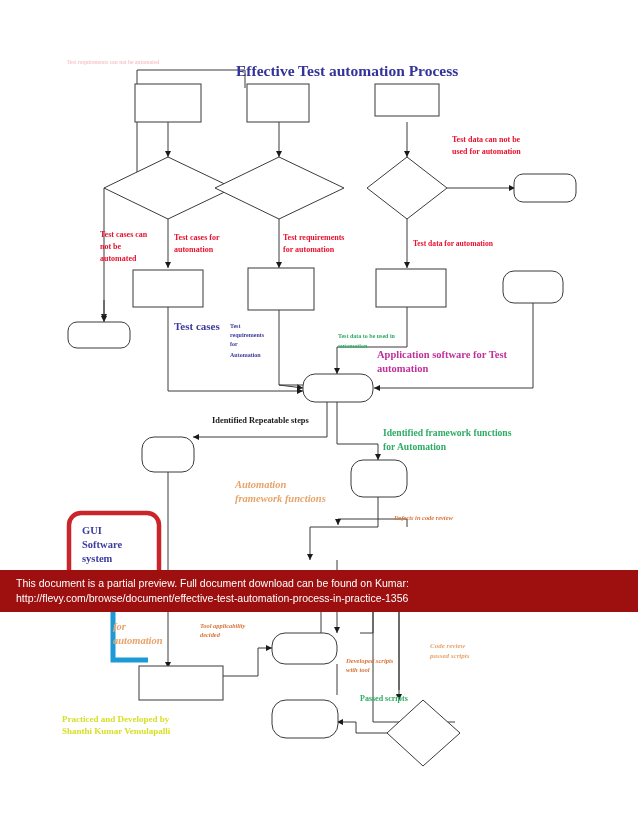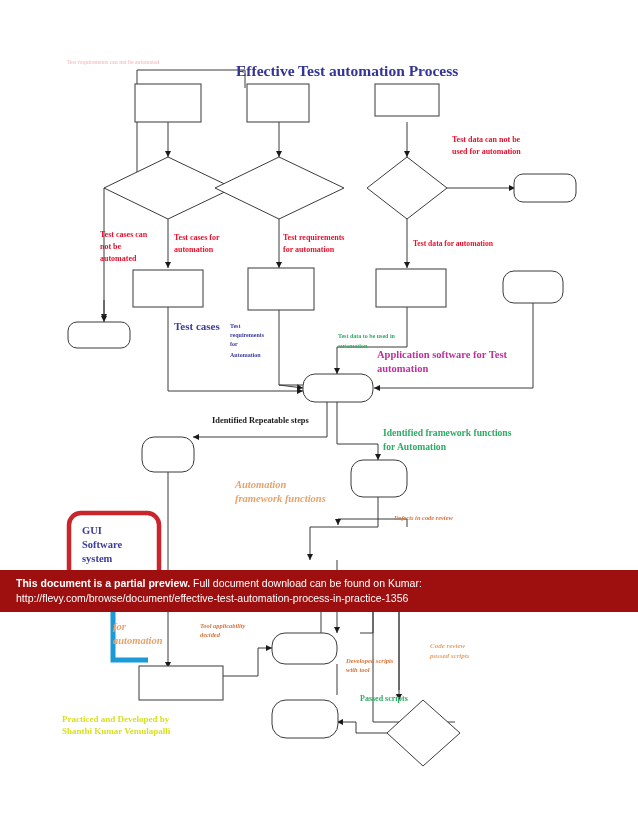--- a/index.html
+++ b/index.html
@@ -19,21 +19,21 @@
   .lbl-mag{fill:#c0309b;}
   .lbl-or{fill:#e8a36a;font-style:italic;}
   .lbl-or2{fill:#d9743a;font-style:italic;}
   .lbl-yel{fill:#d7df23;}
   .lbl-blk{fill:#1a1a1a;}
 
   #banner{position:absolute;left:0;top:570px;width:638px;height:42px;
           background:#9e1010;color:#ffffff;box-sizing:border-box;
           padding:6px 16px 0 16px;}
   #banner .l1{font-size:10.5px;line-height:15px;}
-  #banner .l1 b{font-weight:bold;}
+  #banner .l1 b{font-weight:normal;}
   #banner .l2{font-size:10.5px;line-height:15px;}
 </style>
 </head>
 <body>
 
 <div id="stage">
 
   <svg class="layer" viewBox="0 0 638 826">
     <defs>
       <marker id="ah" markerWidth="7" markerHeight="7" refX="6" refY="3" orient="auto" markerUnits="strokeWidth">

